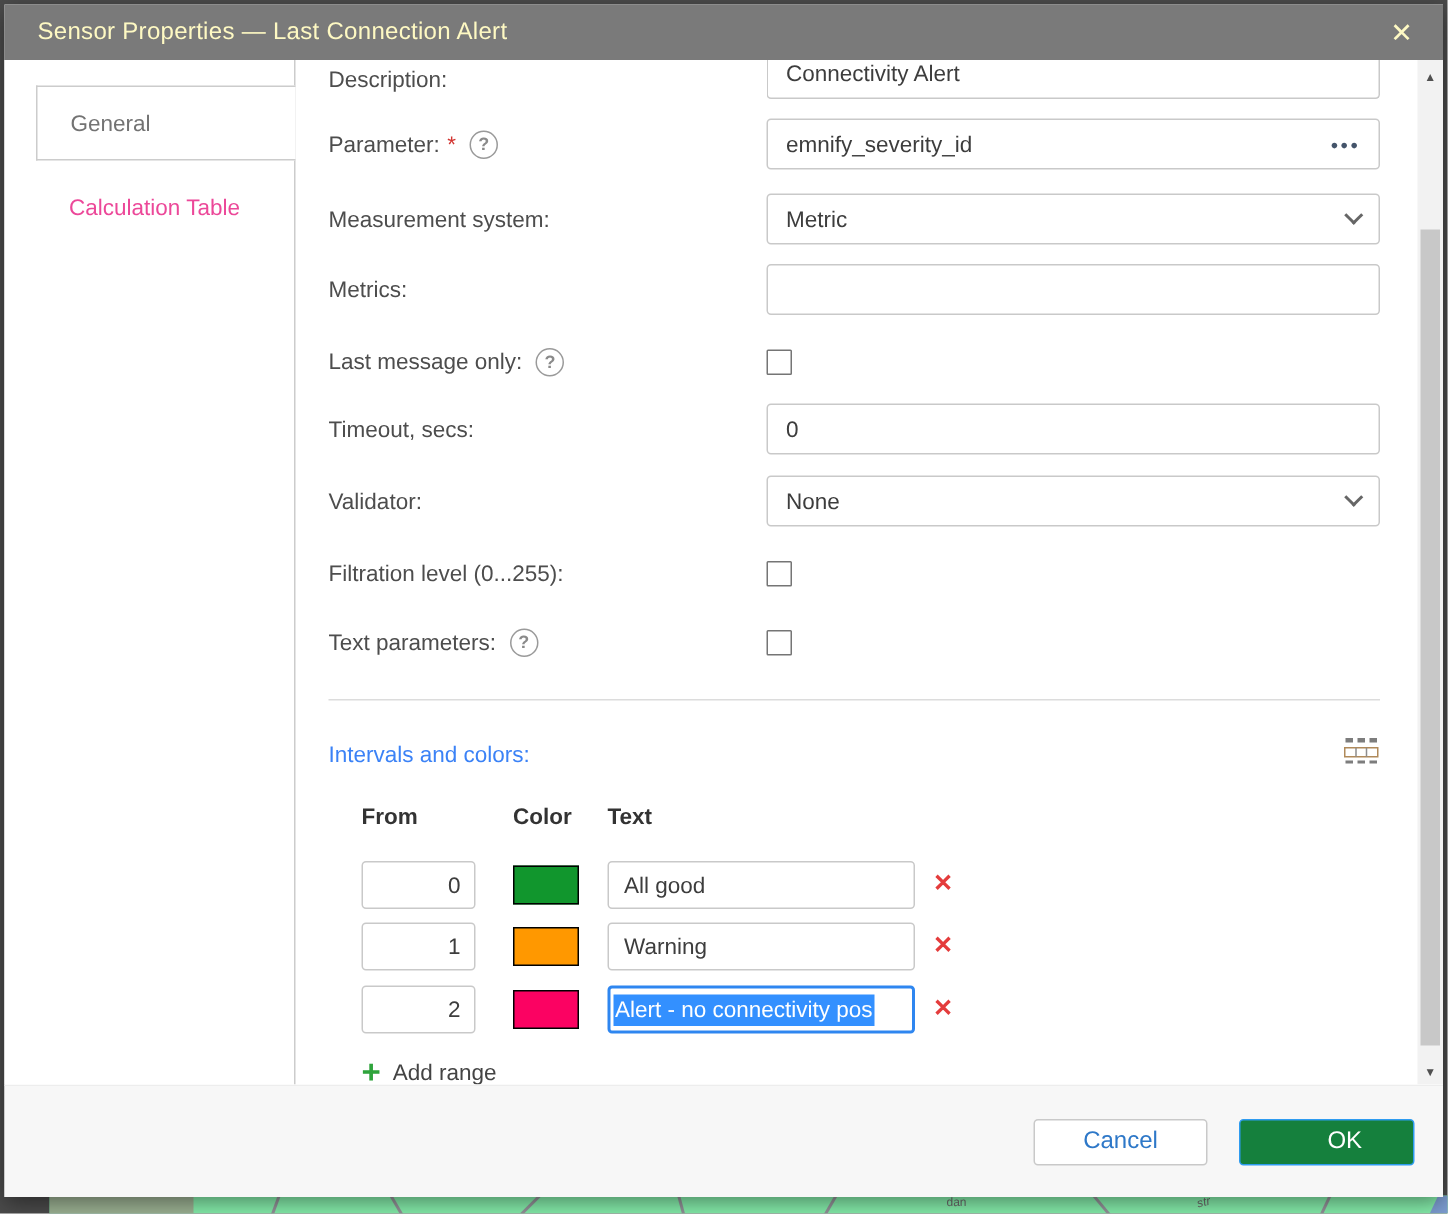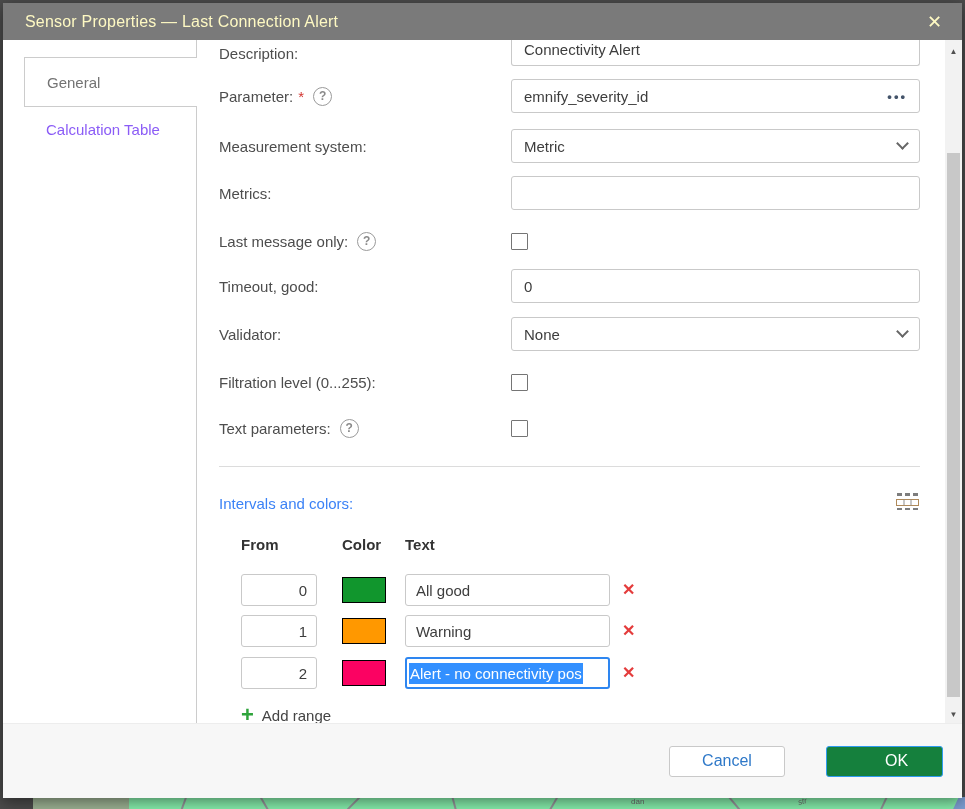--- a/index.html
+++ b/index.html
@@ -25,22 +25,22 @@
   .dialog-body { position:relative; height:683px; background:#fff; overflow:hidden; }
 
   
   .tab-panel { position:absolute; left:0; top:0; width:194px; height:100%;
                border-right:1px solid #ccc; background:#fff; }
   .tab-active { position:absolute; left:21px; right:-1px; top:17px; height:50px;
                 background:#fff; border:1px solid #ccc; border-right:none;
                 display:flex; align-items:center; padding-left:22px;
                 font-size:15px; color:#737373; cursor:default; }
   .tab-inactive { position:absolute; left:21px; right:0; top:81px; height:26px;
-                  display:flex; align-items:flex-start; padding-left:22px;
-                  font-size:15px; color:#8b5cf6; cursor:pointer; }
+                  display:flex; align-items:flex-end; padding-left:22px;
+                  font-size:15px; color:#ec4899; cursor:pointer; }
 
   
   .form { position:absolute; left:194px; top:0; right:17px; bottom:0;
           padding:0 25px 0 22px; overflow:hidden; }
   .row { display:flex; align-items:center; }
   .lbl { width:292px; flex:none; font-size:15px; color:#4d4d4d; display:flex; align-items:center; }
   .req { color:#d23430; margin-left:5px; font-size:15px; }
   .help { display:inline-flex; align-items:center; justify-content:center;
           width:19px; height:19px; border:1.5px solid #9a9a9a; border-radius:50%;
           color:#8a8a8a; font-size:12px; font-weight:bold; margin-left:9px; flex:none; }
@@ -84,21 +84,21 @@
   
   .sbar { position:absolute; right:0; top:0; width:17px; height:100%; background:#f2f2f2; }
   .sbtn { position:absolute; left:0; width:17px; height:17px; display:flex; align-items:center;
           justify-content:center; font-size:8px; color:#505050; cursor:pointer; }
   .sbtn.up { top:3px; }
   .sbtn.down { bottom:0; }
   .sthumb { position:absolute; left:2px; width:13px; top:113px; height:544px; background:#c8c8c8; cursor:pointer; }
 
   
   .footer { height:75px; background:#f7f7f7; display:flex; align-items:center;
-            justify-content:flex-end; padding-right:19px; border-top:1px solid #ededed;gap:20px; }
+            justify-content:flex-end; padding-right:19px; border-top:1px solid #ededed; }
   .btn { height:31px; border-radius:3px; font-size:16px; display:flex; align-items:center;
          justify-content:center; cursor:pointer; }
   .btn-cancel { width:116px; background:#fff; border:1px solid #c9c9c9; color:#2e78c8; margin-right:21px; }
   .btn-ok { width:117px; background:#15803d; border:1px solid #2e9bf0; color:#fff;padding-left:24px; }
 
   
   .r-desc   { margin-top:0;    height:26px; }
   .r-param  { margin-top:13px; }
   .r-meas   { margin-top:16px; }
   .r-metr   { margin-top:13px; }
@@ -198,21 +198,21 @@
         <span class="lbl">
           <span>Last message only:</span>
           <span class="help">?</span>
         </span>
         <div class="ctl">
             <div class="checkbox"></div>
           </div>
       </div>
 
       <div class="row r-tout">
-        <span class="lbl">Timeout, good:</span>
+        <span class="lbl">Timeout, secs:</span>
         <div class="ctl">
             <div class="input">
           <span class="val">0</span>
         </div>
           </div>
       </div>
 
       <div class="row r-valid">
         <span class="lbl">Validator:</span>
         <div class="ctl">

